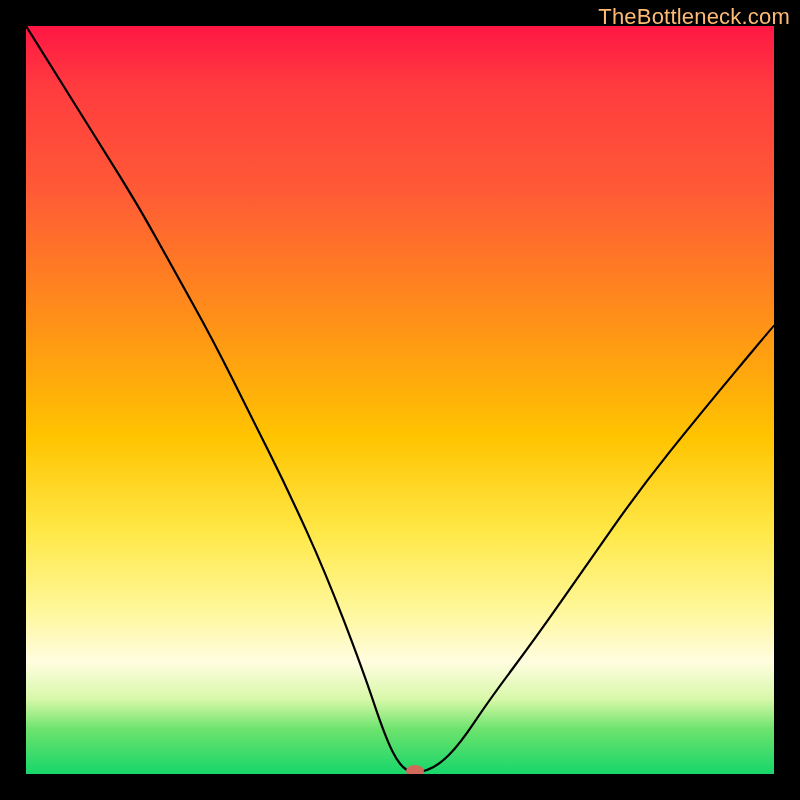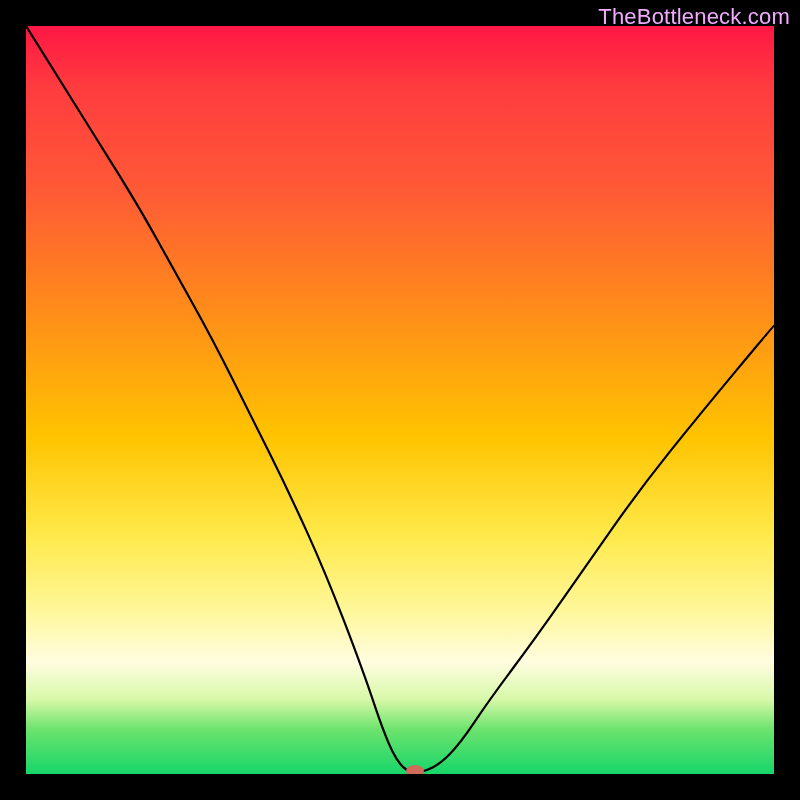--- a/index.html
+++ b/index.html
@@ -14,21 +14,21 @@
   .frame {
     position: relative;
     width: 800px;
     height: 800px;
     background: #000;
   }
   .watermark {
     position: absolute;
     top: 4px;
     right: 10px;
-    color: #f0abfc;
+    color: #fdba74;
     font-size: 22px;
     font-weight: 500;
     z-index: 5;
     letter-spacing: 0.2px;
   }
   .plot-area {
     position: absolute;
     left: 26px;
     top: 26px;
     width: 748px;

